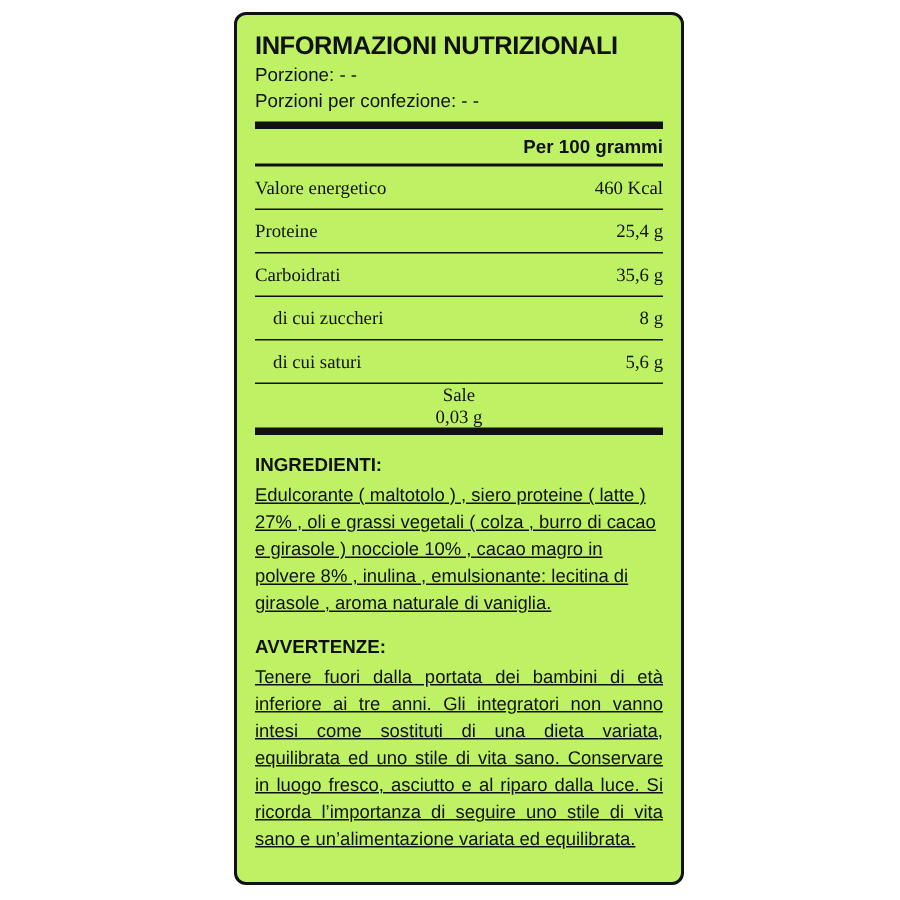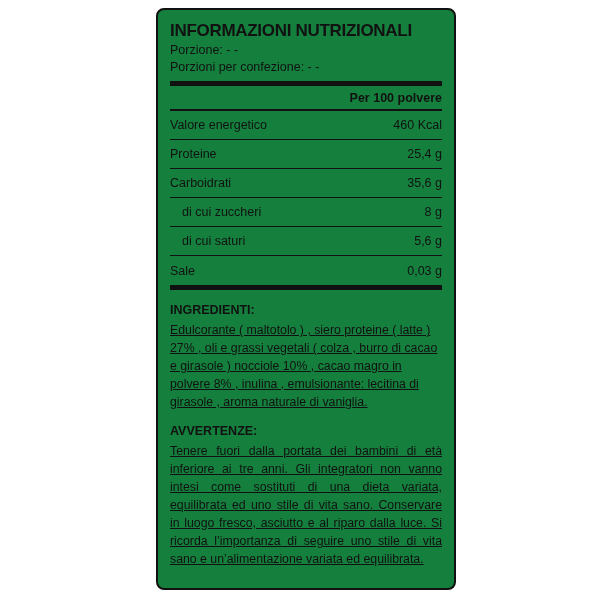--- a/index.html
+++ b/index.html
@@ -10,21 +10,21 @@
     color: #111111;
   }
   body { position: relative; }
 
   .label-box {
     position: absolute;
     left: 156px; top: 8px;
     width: 300px; height: 582px;
     border: 2px solid #111111;
     border-radius: 8px;
-    background: #15803d;
+    background: #bef264;
     padding: 8px 12px 0 12px;
     overflow: hidden;
   }
 
   .title {
     font-size: 17px;
     font-weight: bold;
     letter-spacing: -0.3px;
     line-height: 22px;
     margin-top: 2px;
@@ -47,30 +47,30 @@
     font-weight: bold;
     font-size: 12.5px;
     padding: 5px 0 4px 0;
   }
 
   .bar-medium {
     height: 2px;
     background: #111111;
   }
 
-  .nutrition-table { width: 100%; }
+  .nutrition-table { width: 100%; font-family: Liberation Serif, serif; }
   .nutrition-row {
     display: flex;
     justify-content: space-between;
     align-items: center;
     height: 29px;
     font-size: 12.5px;
     border-bottom: 1px solid #111111;
   }
-  .nutrition-row:last-child { border-bottom: none; }
+  .nutrition-row:last-child { border-bottom: none; flex-direction: column; }
   .nutrition-row.indent .row-label { padding-left: 12px; }
   .row-label { text-align: left; }
   .row-value { text-align: center; }
 
   .section-heading {
     font-weight: bold;
     font-size: 12.5px;
     margin-top: 13px;
     margin-bottom: 4px;
   }
@@ -87,21 +87,21 @@
 <div class="label-box">
 
   <div class="title">INFORMAZIONI NUTRIZIONALI</div>
 
   <div class="portion-line">Porzione: - -</div>
 
   <div class="portion-line">Porzioni per confezione: - -</div>
 
   <div class="bar-thick"></div>
 
-  <div class="col-header">Per 100 polvere</div>
+  <div class="col-header">Per 100 grammi</div>
 
   <div class="bar-medium"></div>
 
   <div class="nutrition-table">
 
       <div class="nutrition-row">
         <span class="row-label">Valore energetico</span>
         <span class="row-value">460 Kcal</span>
       </div>
 

